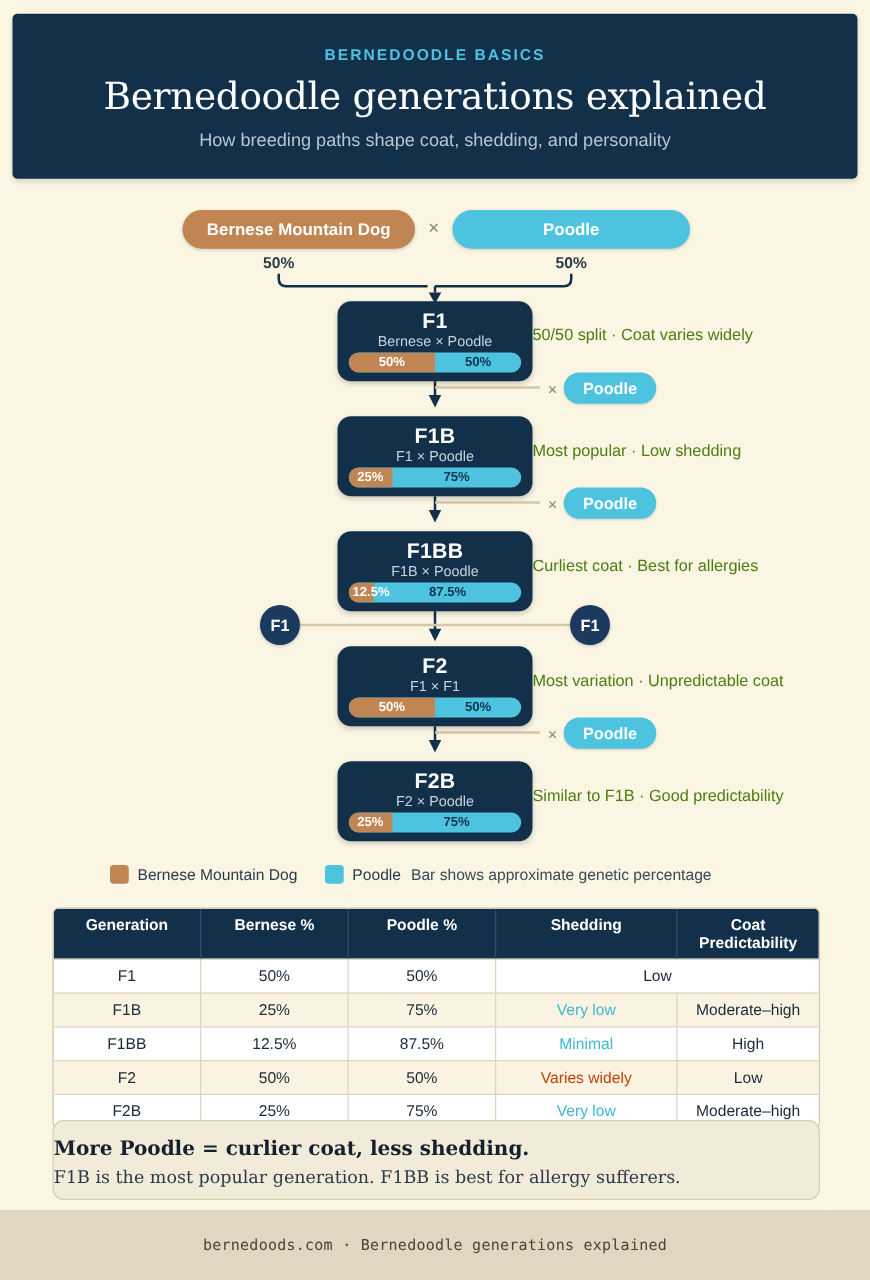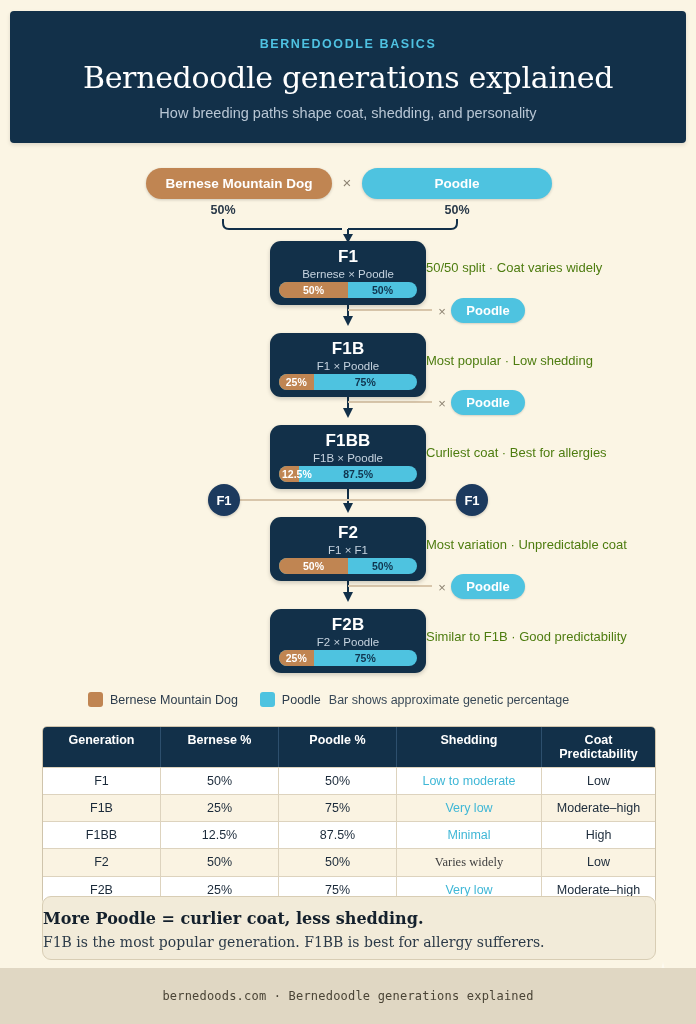--- a/index.html
+++ b/index.html
@@ -277,42 +277,41 @@
       <div class="tcell c-ber">Bernese %</div>
       <div class="tcell c-poo">Poodle %</div>
       <div class="tcell c-shed">Shedding</div>
       <div class="tcell c-pred">Coat Predictability</div>
     </div>
     <div class="tbody" id="table-body">
         <div class="trow r-odd">
           <div class="tcell c-gen">F1</div>
           <div class="tcell c-ber">50%</div>
           <div class="tcell c-poo">50%</div>
-          <div class="tcell c-shed" style="color: rgb(63, 183, 214);">Low to moderate</div>
           <div class="tcell c-pred">Low</div>
         </div>
         <div class="trow r-even">
           <div class="tcell c-gen">F1B</div>
           <div class="tcell c-ber">25%</div>
           <div class="tcell c-poo">75%</div>
           <div class="tcell c-shed" style="color: rgb(63, 183, 214);">Very low</div>
           <div class="tcell c-pred">Moderate–high</div>
         </div>
         <div class="trow r-odd">
           <div class="tcell c-gen">F1BB</div>
           <div class="tcell c-ber">12.5%</div>
           <div class="tcell c-poo">87.5%</div>
           <div class="tcell c-shed" style="color: rgb(63, 183, 214);">Minimal</div>
           <div class="tcell c-pred">High</div>
         </div>
         <div class="trow r-even">
           <div class="tcell c-gen">F2</div>
           <div class="tcell c-ber">50%</div>
           <div class="tcell c-poo">50%</div>
-          <div class="tcell c-shed" style="color: #404040; font-family: Liberation Serif, serif;">Varies widely</div>
+          <div class="tcell c-shed" style="color: #c2410c;">Varies widely</div>
           <div class="tcell c-pred">Low</div>
         </div>
         <div class="trow r-odd">
           <div class="tcell c-gen">F2B</div>
           <div class="tcell c-ber">25%</div>
           <div class="tcell c-poo">75%</div>
           <div class="tcell c-shed" style="color: rgb(63, 183, 214);">Very low</div>
           <div class="tcell c-pred">Moderate–high</div>
         </div>
       </div>

